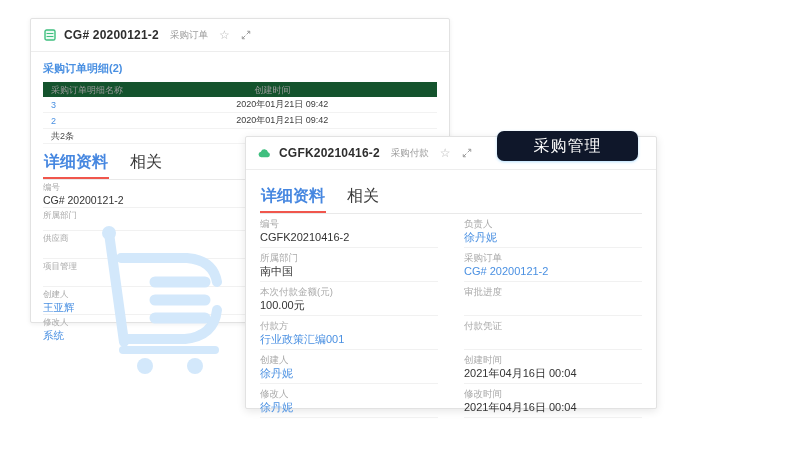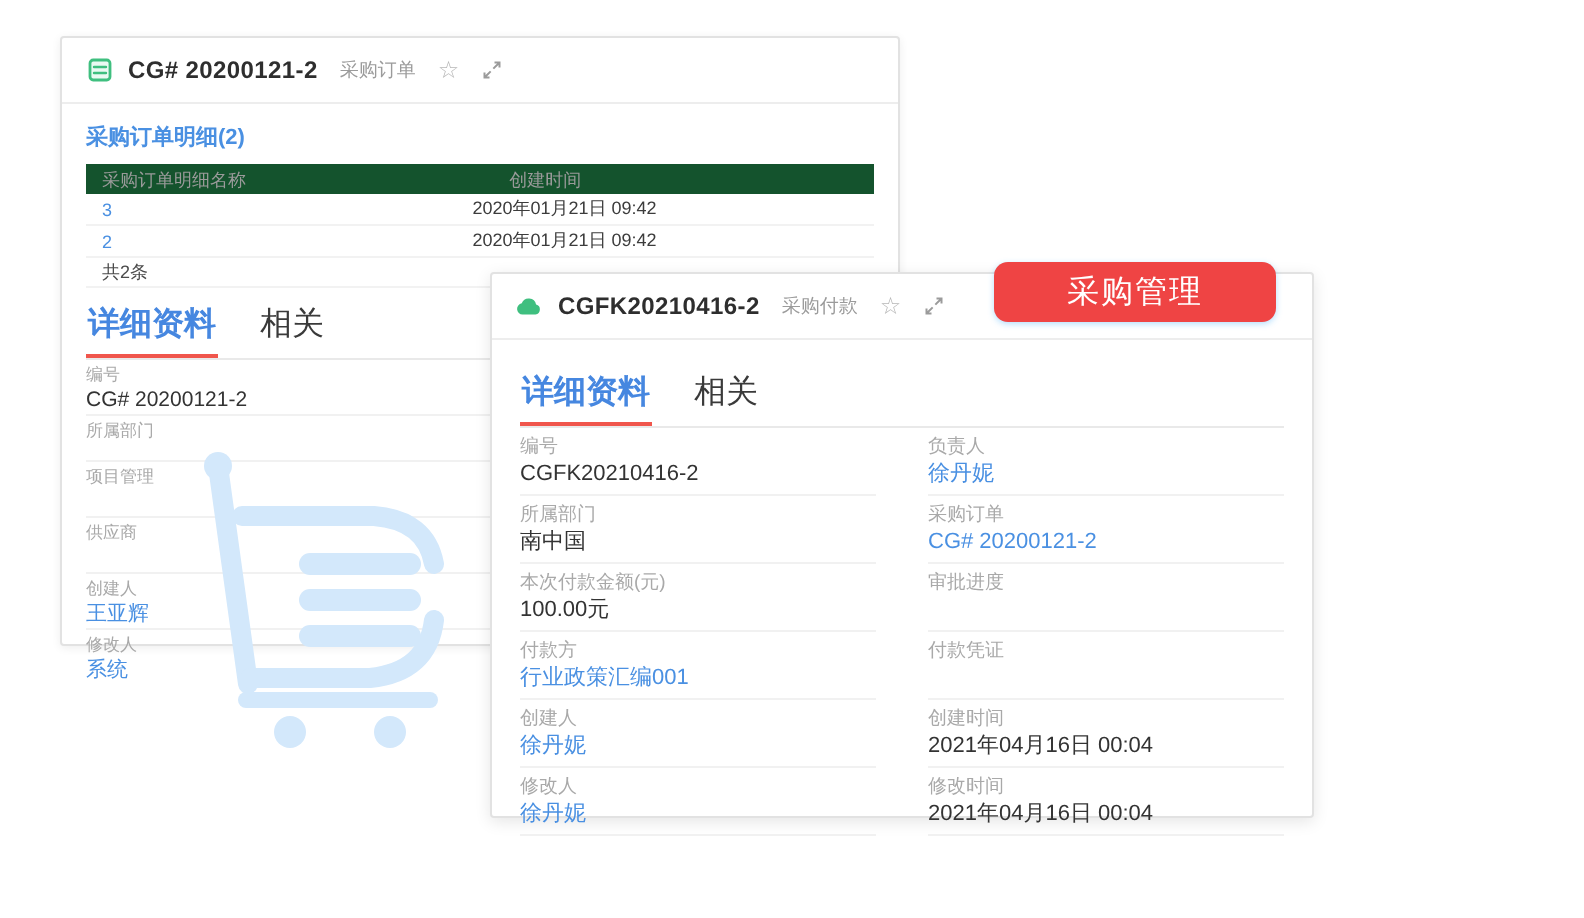--- a/index.html
+++ b/index.html
@@ -45,21 +45,21 @@
   .flabel{font-size:8.5px;color:#a9a9a9;line-height:10px;margin-bottom:2px;}
   .fvalue{font-size:10.5px;color:#333;line-height:12px;min-height:12px;font-weight:500;}
   .fvalue.link{color:#4a90e2;cursor:pointer;}
 
   .fields.two-col{display:grid;grid-template-columns:1fr 1fr;column-gap:26px;}
   .fields.two-col .field{border-bottom:1px solid #f1f1f1;padding:4px 0 3px;min-height:33px;box-sizing:border-box;}
   .fields.two-col .flabel{font-size:9.5px;line-height:11px;margin-bottom:2px;}
   .fields.two-col .fvalue{font-size:11px;line-height:13px;min-height:13px;}
 
   .badge{position:absolute;left:497px;top:131px;width:141px;height:30px;z-index:5;
-         background:#ef4444;color:#fff;border-radius:7px;display:flex;align-items:center;justify-content:center;
+         background:#0f172a;color:#fff;border-radius:7px;display:flex;align-items:center;justify-content:center;
          font-size:16px;letter-spacing:1px;box-shadow:0 1px 3px rgba(42,163,248,.35);}
 </style>
 </head>
 <body>
 
 <div class="stage">
 
   <svg class="cart" width="150" height="155" viewBox="0 0 150 155" fill="none">
     <circle cx="14" cy="13" r="7" fill="#d3e8fb"></circle>
     <path d="M14 13 L29 122" stroke="#d3e8fb" stroke-width="10" stroke-linecap="round"></path>
@@ -115,25 +115,25 @@
         </div>
       <div class="fields one-col">
           <div class="field">
     <div class="flabel">编号</div>
     <div class="fvalue">CG# 20200121-2</div>
   </div>
           <div class="field">
     <div class="flabel">所属部门</div>
   </div>
           <div class="field">
+    <div class="flabel">供应商</div>
+    <div class="fvalue"></div>
+  </div>
+          <div class="field">
     <div class="flabel">项目管理</div>
-    <div class="fvalue"></div>
-  </div>
-          <div class="field">
-    <div class="flabel">供应商</div>
     <div class="fvalue"></div>
   </div>
           <div class="field">
     <div class="flabel">创建人</div>
     <div class="fvalue link">王亚辉</div>
   </div>
           <div class="field">
     <div class="flabel">修改人</div>
     <div class="fvalue link">系统</div>
   </div>

